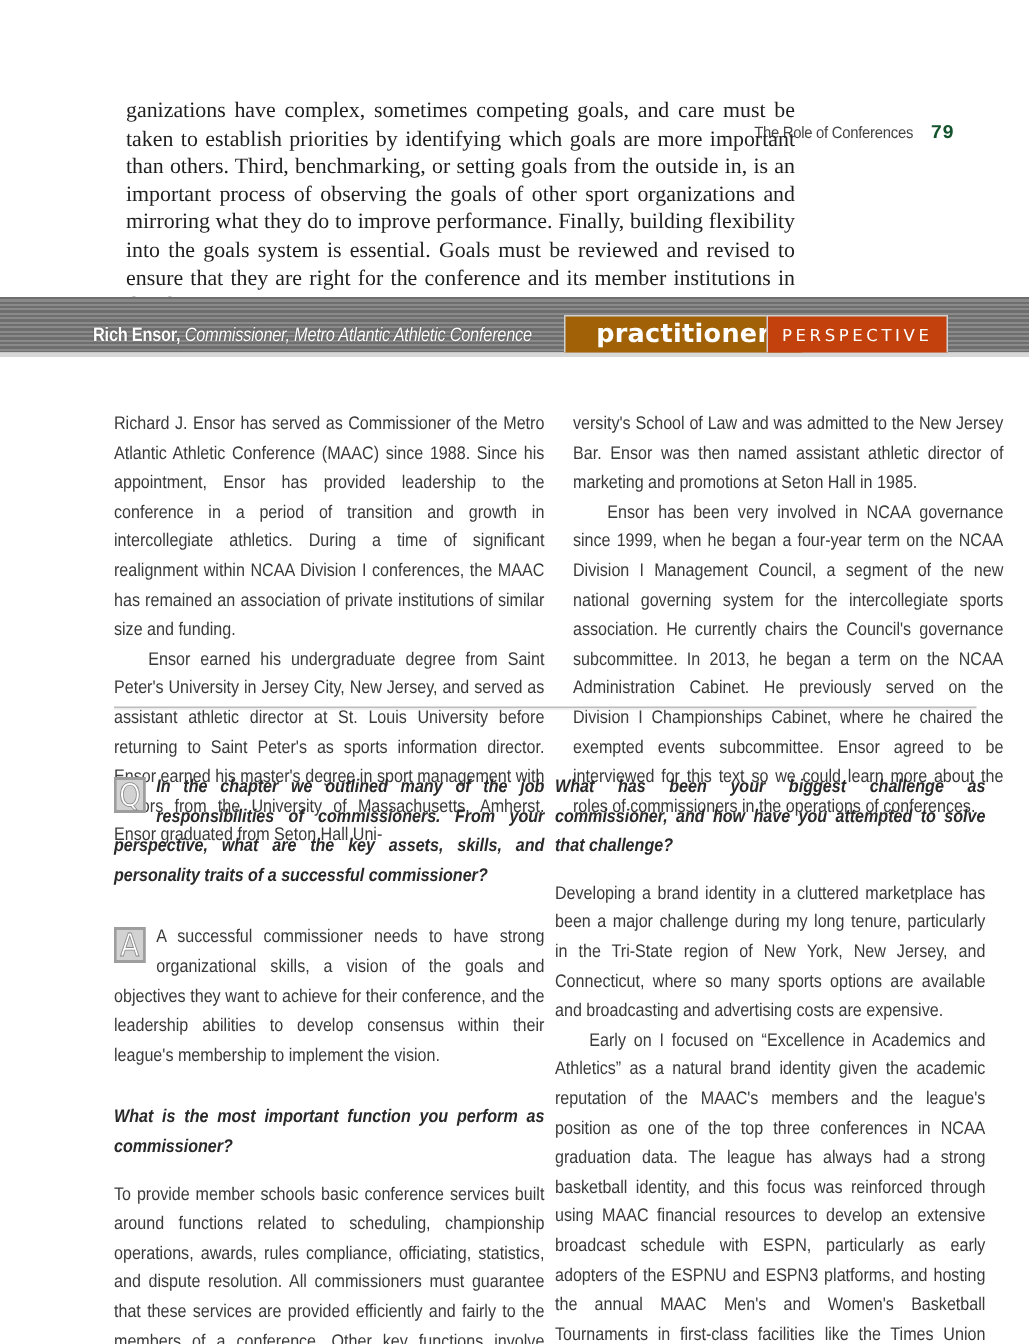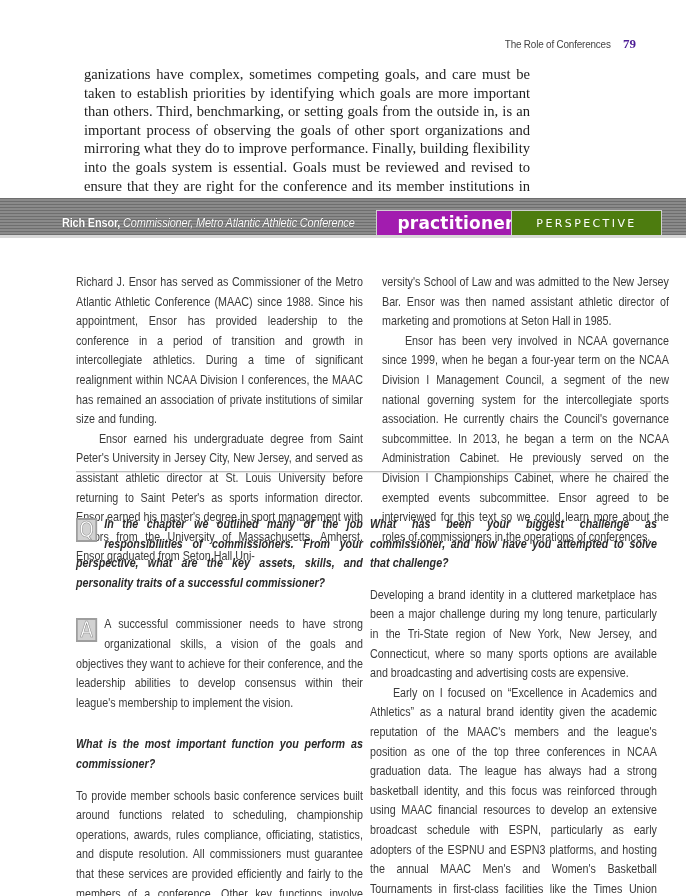--- a/index.html
+++ b/index.html
@@ -1,31 +1,31 @@
 <!DOCTYPE html>
 <html><head>
 <meta charset="utf-8">
 <style>
   html, body { margin: 0; padding: 0; background: #ffffff; }
   body { width: 686px; height: 896px; position: relative; overflow: hidden; color: #2b2b2b; }
   .running-head { position: absolute; top: 36px; right: 50px; display: flex; align-items: baseline; gap: 12px; }
   .rh-title { font-family: "Liberation Sans", sans-serif; font-size: 11px; color: #444; letter-spacing: -0.2px; transform: scaleX(0.9); transform-origin: right; }
-  .rh-page { font-family: Liberation Serif, serif; font-weight: bold; font-size: 13px; color: #4c1d95; }
+  .rh-page { font-family: Liberation Mono, monospace; font-weight: bold; font-size: 13px; color: #14532d; margin-top: 45px; }
 
   .intro { position: absolute; top: 65px; left: 84px; width: 446px; font-family: "Liberation Serif", serif; font-size: 14.6px; line-height: 18.6px; color: #1e1e1e; text-align: justify; margin: 0; }
   .intro p { margin: 0; text-align-last: left; }
 
   .banner { position: absolute; top: 198px; left: 0; width: 686px; height: 37px;
     background: repeating-linear-gradient(to bottom, #6e6e6e 0px, #6e6e6e 1.5px, #8a8a8a 1.5px, #8a8a8a 3px); }
   .banner-bottom { position: absolute; top: 235px; left: 0; width: 686px; height: 3px; background: #d7d7d7; }
   .banner-name { position: absolute; top: 215px; left: 62px; font-family: "Liberation Sans", sans-serif; font-size: 13px; color: #ffffff; white-space: nowrap; transform: scaleX(0.84); transform-origin: left; letter-spacing: -0.2px; text-shadow: 0 0 1px #333; }
   .banner-name b { font-weight: bold; }
   .banner-name i { font-style: italic; }
-  .tag-practitioner { position: absolute; top: 210px; left: 376px; width: 159px; height: 25px; background: #a21caf; border: 1px solid #d0d0d0; border-bottom: none; box-sizing: border-box; font-family: "DejaVu Sans", sans-serif; font-weight: bold; font-size: 17px; color: #ffffff; display: flex; align-items: center; justify-content: center; letter-spacing: 0.2px; }
-  .tag-perspective { position: absolute; top: 210px; left: 511px; width: 151px; height: 25px; background: #4d7c0f; border: 1px solid #d0d0d0; border-bottom: none; box-sizing: border-box; font-family: "DejaVu Sans", sans-serif; font-size: 11px; color: #ffffff; display: flex; align-items: center; justify-content: center; letter-spacing: 2.4px; }
+  .tag-practitioner { position: absolute; top: 210px; left: 376px; width: 159px; height: 25px; background: #a16207; border: 1px solid #d0d0d0; border-bottom: none; box-sizing: border-box; font-family: "DejaVu Sans", sans-serif; font-weight: bold; font-size: 17px; color: #ffffff; display: flex; align-items: center; justify-content: center; letter-spacing: 0.2px; }
+  .tag-perspective { position: absolute; top: 210px; left: 511px; width: 121px; height: 25px; background: #c2410c; border: 1px solid #d0d0d0; border-bottom: none; box-sizing: border-box; font-family: "DejaVu Sans", sans-serif; font-size: 11px; color: #ffffff; display: flex; align-items: center; justify-content: center; letter-spacing: 2.4px; }
 
   .col { position: absolute; font-family: "Liberation Sans", sans-serif; font-size: 12.2px; line-height: 19.6px; color: #3a3a3a; margin-top: 28px; }
   .col p { margin: 0; text-align: justify; }
   .cond { display: block; transform: scaleX(0.88); transform-origin: left top; width: 113.6%; }
   .indent { text-indent: 26px; }
   .bio-left { top: 245px; left: 76px; width: 287px; }
   .bio-right { top: 245px; left: 382px; width: 287px; }
 
   .divider { position: absolute; top: 471px; left: 76px; width: 575px; height: 1px; background: #bdbdbd; box-shadow: 0 1px 1px #e4e4e4; }
 

